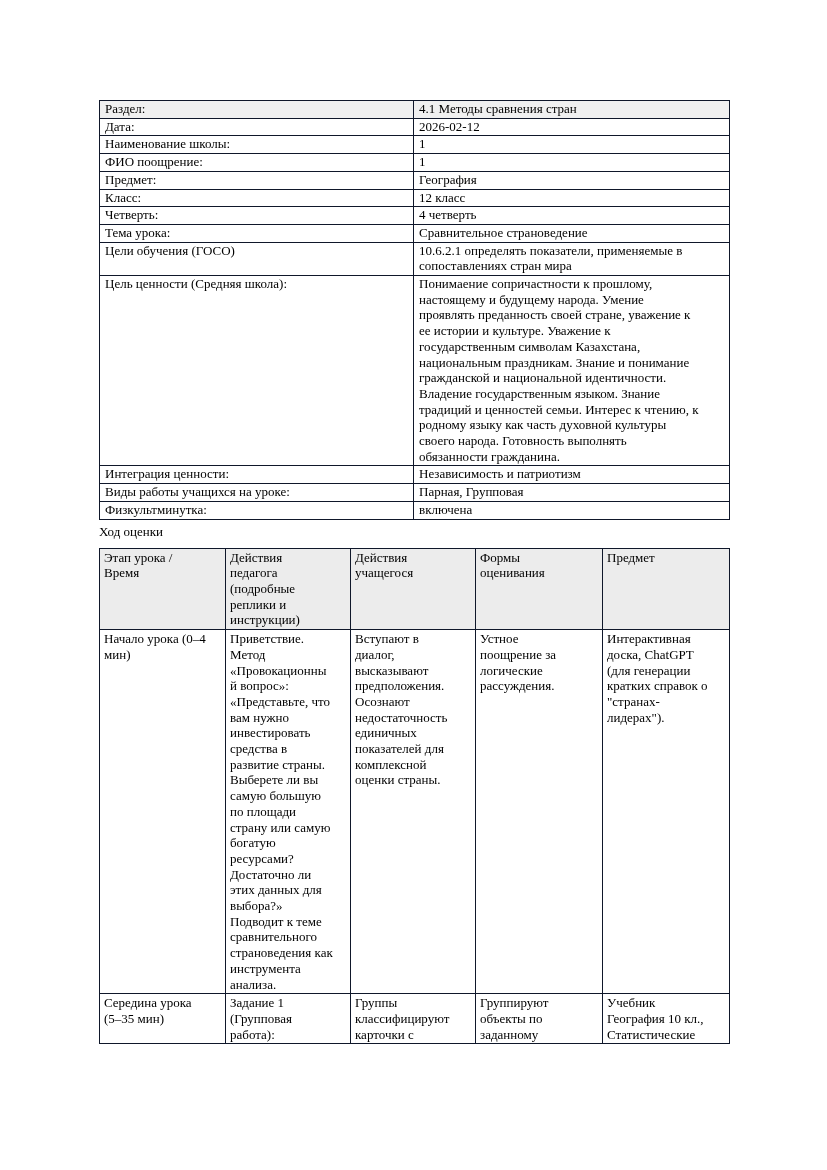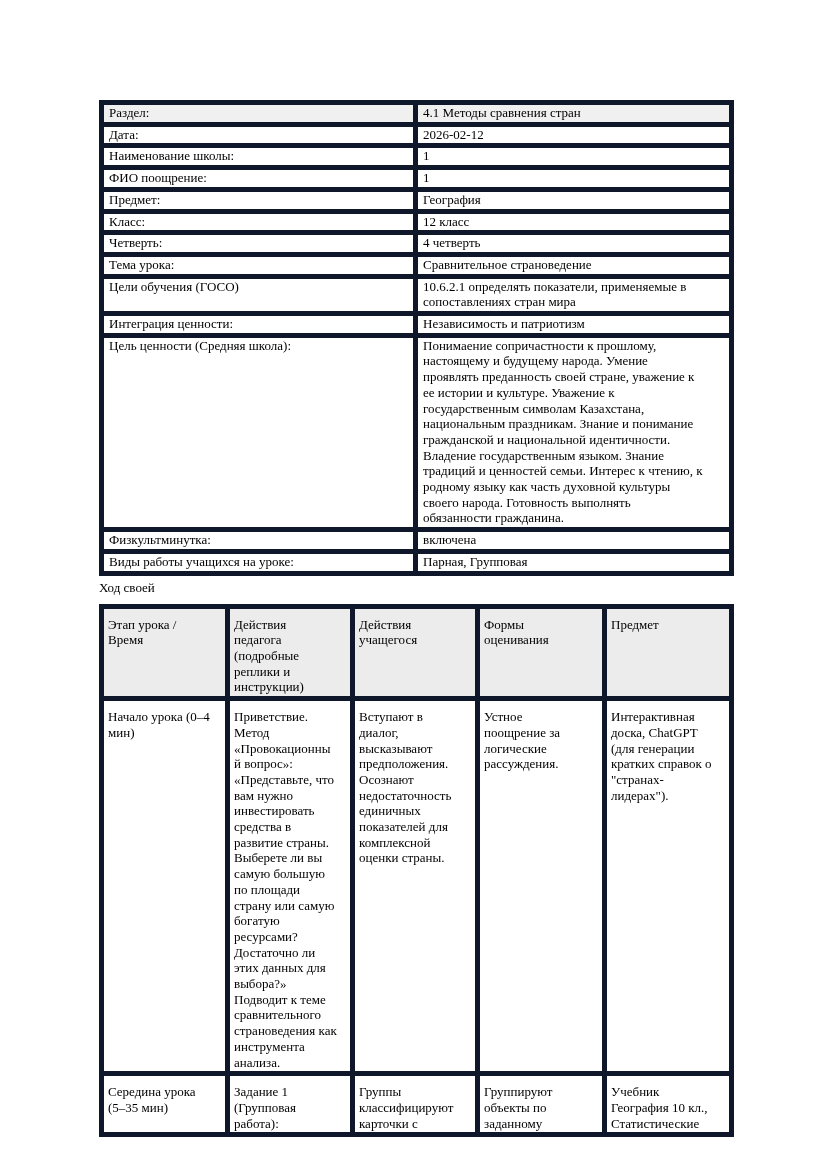--- a/index.html
+++ b/index.html
@@ -6,28 +6,28 @@
   html, body { margin: 0; padding: 0; background: #ffffff; }
   .page {
     position: relative; width: 827px; height: 1170px; overflow: hidden;
     background: #ffffff; color: #000;
     font-family: "Liberation Serif", "DejaVu Serif", serif;
   }
   .content { position: absolute; left: 99px; top: 100px; width: 630px; }
   .doc-title { font-size: 13px; line-height: 16px; margin: 0 0 7px 0; }
   table { border-collapse: collapse; table-layout: fixed; width: 630px; }
   td {
-    border: 5px solid #0f172a; vertical-align: top;
+    border: 1px solid #0f172a; vertical-align: top;
     font-size: 13px; line-height: 15.7px;
     padding: 0 5px 1px 5px;
     white-space: pre-line; overflow: hidden;
     overflow-wrap: break-word;
   }
   .t1 tr.hdr td { background: #f0f0f0; }
-  .t2 td { padding: 8px 4px 1px 4px; }
+  .t2 td { padding: 1px 4px 1px 4px; }
   .t2 tr.hdr td { background: #ececec; }
   .flow-heading { font-size: 13px; line-height: 16px; margin: 4px 0 8px 0; }
   .clip { height: 47px; overflow: hidden; }
 </style>
 </head>
 <body>
 
 <div class="page">
   <div class="content">
 
@@ -67,52 +67,52 @@
           <td>4 четверть</td>
         </tr>
         <tr>
           <td>Тема урока:</td>
           <td>Сравнительное страноведение</td>
         </tr>
         <tr>
           <td>Цели обучения (ГОСО)</td>
           <td>10.6.2.1 определять показатели, применяемые в
 сопоставлениях стран мира</td>
-        </tr>
-        <tr>
-          <td>Интеграция ценности:</td>
-          <td>Независимость и патриотизм</td>
         </tr>
         <tr>
           <td>Цель ценности (Средняя школа):</td>
           <td>Понимаение сопричастности к прошлому,
 настоящему и будущему народа. Умение
 проявлять преданность своей стране, уважение к
 ее истории и культуре. Уважение к
 государственным символам Казахстана,
 национальным праздникам. Знание и понимание
 гражданской и национальной идентичности.
 Владение государственным языком. Знание
 традиций и ценностей семьи. Интерес к чтению, к
 родному языку как часть духовной культуры
 своего народа. Готовность выполнять
 обязанности гражданина.</td>
         </tr>
         <tr>
+          <td>Интеграция ценности:</td>
+          <td>Независимость и патриотизм</td>
+        </tr>
+        <tr>
+          <td>Виды работы учащихся на уроке:</td>
+          <td>Парная, Групповая</td>
+        </tr>
+        <tr>
           <td>Физкультминутка:</td>
           <td>включена</td>
         </tr>
-        <tr>
-          <td>Виды работы учащихся на уроке:</td>
-          <td>Парная, Групповая</td>
-        </tr>
       </tbody>
     </table>
 
-    <div class="flow-heading">Ход своей</div>
+    <div class="flow-heading">Ход оценки</div>
 
     <table class="t2">
       <colgroup>
         <col style="width:126px">
           <col style="width:125px">
           <col style="width:125px">
           <col style="width:127px">
           <col style="width:127px">
       </colgroup>
       <tbody>

